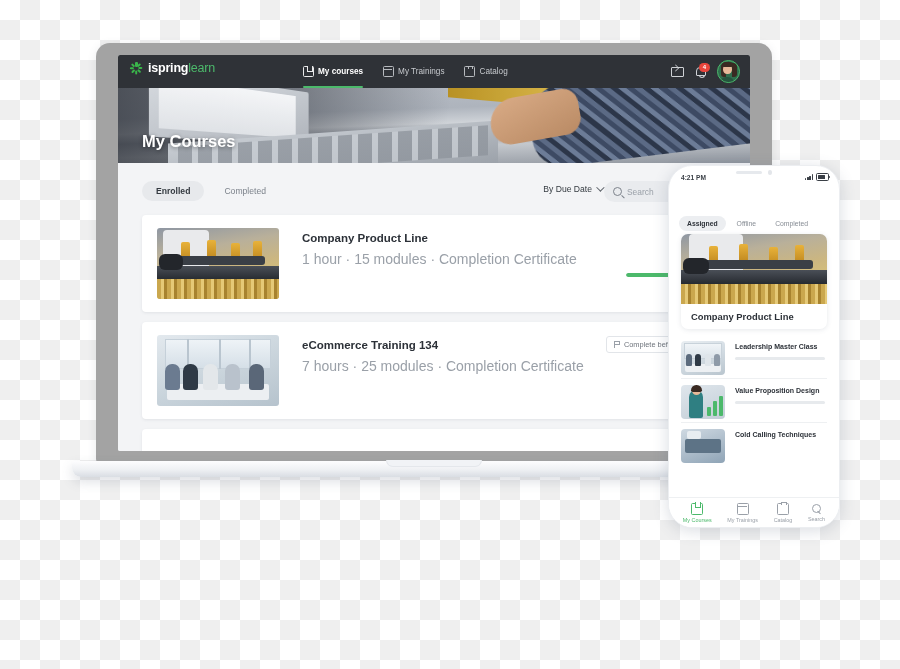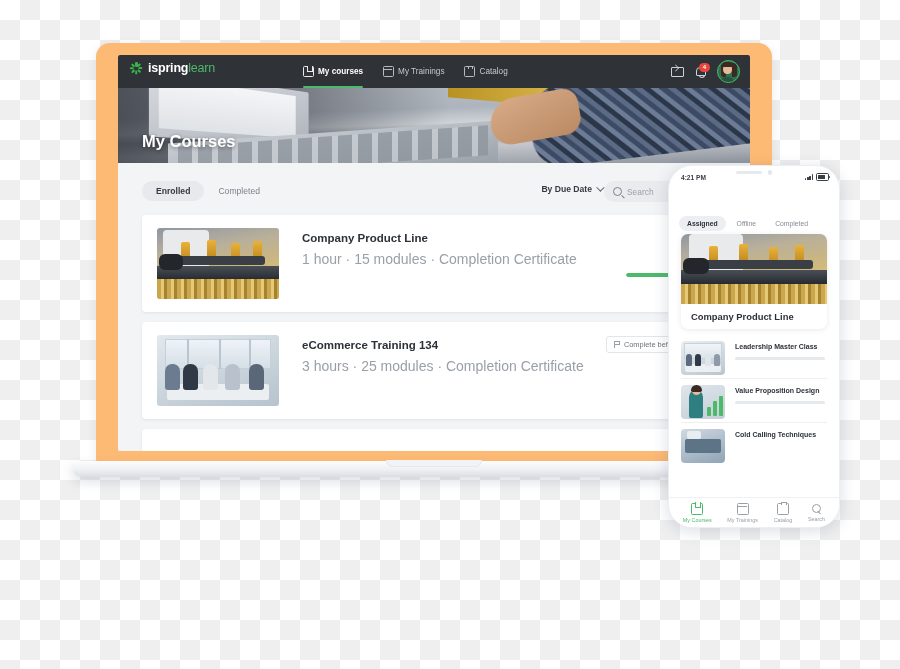--- a/index.html
+++ b/index.html
@@ -11,21 +11,21 @@
       linear-gradient(45deg,#efefef 25%,transparent 25%,transparent 75%,#efefef 75%,#efefef),
       linear-gradient(45deg,#efefef 25%,transparent 25%,transparent 75%,#efefef 75%,#efefef);
     background-size:40px 40px;
     background-position:0 0,20px 20px;
   }
 
   
   .laptop{position:absolute;left:96px;top:43px;width:676px;height:422px;}
   .laptop-lid{
     position:absolute;left:0;top:0;width:676px;height:422px;
-    background:#fdba74;border-radius:14px 14px 6px 6px;
+    background:#a3a3a3;border-radius:14px 14px 6px 6px;
     box-shadow:0 2px 10px rgba(80,90,110,.12);
   }
   .screen{
     position:absolute;left:22px;top:12px;width:632px;height:396px;
     background:#f3f4f6;overflow:hidden;border-radius:2px;
   }
 
   
   .topnav{position:absolute;left:0;top:0;width:632px;height:33px;background:#2f3237;}
   .logo{position:absolute;left:12px;top:7px;display:flex;align-items:center;gap:5px;}
@@ -76,24 +76,24 @@
   .hero-yellow{position:absolute;left:330px;top:-4px;width:200px;height:22px;background:linear-gradient(90deg,#b9901c,#d7b23f,#9d7c1a);transform:skewY(5deg);opacity:.95;filter:blur(.6px);}
   .hero-arm{position:absolute;right:-10px;top:-16px;width:230px;height:84px;background:
       repeating-linear-gradient(45deg,#3d4a63 0 5px,#5b6a85 5px 10px,#2c3649 10px 15px,#6c7c97 15px 20px);
     border-radius:40px 0 0 30px;transform:rotate(-7deg);filter:blur(.4px);}
   .hero-hand{position:absolute;right:170px;top:6px;width:90px;height:46px;background:linear-gradient(160deg,#d9ab86,#b98a64);border-radius:34px 20px 22px 26px;transform:rotate(-10deg);filter:blur(.3px);}
   .hero-title{position:absolute;left:24px;bottom:12px;color:#ffffff;font-size:16.5px;font-weight:700;text-shadow:0 1px 4px rgba(0,0,0,.45);}
 
   
   .content{position:absolute;left:0;top:108px;width:632px;bottom:0;background:#f3f4f6;}
   .ctrlrow{position:absolute;left:0;top:18px;width:632px;height:22px;}
-  .segtabs{position:absolute;left:24px;top:0;display:flex;align-items:center;gap:0;}
+  .segtabs{position:absolute;left:24px;top:0;display:flex;align-items:center;gap:6px;}
   .seg{font-size:8.6px;color:#7c828b;padding:5px 14px;border-radius:11px;cursor:pointer;}
   .seg.active{background:#e7e9ec;color:#343a40;font-weight:700;}
-  .sortbtn{position:absolute;right:148px;top:3px;display:flex;align-items:center;gap:4px;font-size:8.6px;color:#343a40;font-weight:700;cursor:pointer;}
+  .sortbtn{position:absolute;right:148px;top:3px;display:flex;align-items:center;gap:4px;font-size:8.6px;color:#343a40;font-weight:400;cursor:pointer;}
   .chev{width:5px;height:5px;border-right:1.2px solid #4c5considered;}
   .chev{width:5px;height:5px;border-right:1.2px solid #5c6168;border-bottom:1.2px solid #5c6168;transform:rotate(45deg) translateY(-2px);}
   .searchbox{position:absolute;right:22px;top:0;width:124px;height:21px;background:#e9ebee;border-radius:11px;display:flex;align-items:center;gap:5px;padding:0 9px;box-sizing:border-box;cursor:text;}
   .mag{width:7px;height:7px;border:1.2px solid #7c828b;border-radius:50%;position:relative;flex:0 0 7px;}
   .mag:after{content:"";position:absolute;right:-3px;bottom:-2px;width:3.5px;height:1.2px;background:#7c828b;transform:rotate(45deg);}
   .searchbox span{font-size:8.4px;color:#9aa0a8;}
 
   .card{position:absolute;left:24px;width:584px;background:#ffffff;border-radius:4px;box-shadow:0 1px 3px rgba(70,80,100,.10);}
   .card1{top:52px;height:97px;}
   .card2{top:159px;height:97px;}
@@ -316,21 +316,21 @@
             <span class="winb" style="left:62px"></span>
             <span class="winb" style="left:92px"></span>
             <span class="tbl"></span>
             <span class="p" style="left:8px;background:#6b7b90"></span>
             <span class="p" style="left:26px;background:#2f3a46"></span>
             <span class="p" style="left:46px;background:#e3e7ea"></span>
             <span class="p" style="left:68px;background:#b9c2cc"></span>
             <span class="p" style="left:92px;background:#5a6778"></span>
           </div>
           <div class="ctitle" style="top:17px">eCommerce Training 134</div>
-          <div class="cmeta" style="top:36px">3 hours · 25 modules  ·  Completion Certificate</div>
+          <div class="cmeta" style="top:36px">7 hours · 25 modules  ·  Completion Certificate</div>
           <div class="duepill">
             <span class="flag"></span>
             <span>Complete before Dec 25</span>
           </div>
           <div class="statuswrap" style="top:72px">
             <div class="statustxt">Not</div>
           </div>
         </div>
 
         <div class="card card3"></div>

